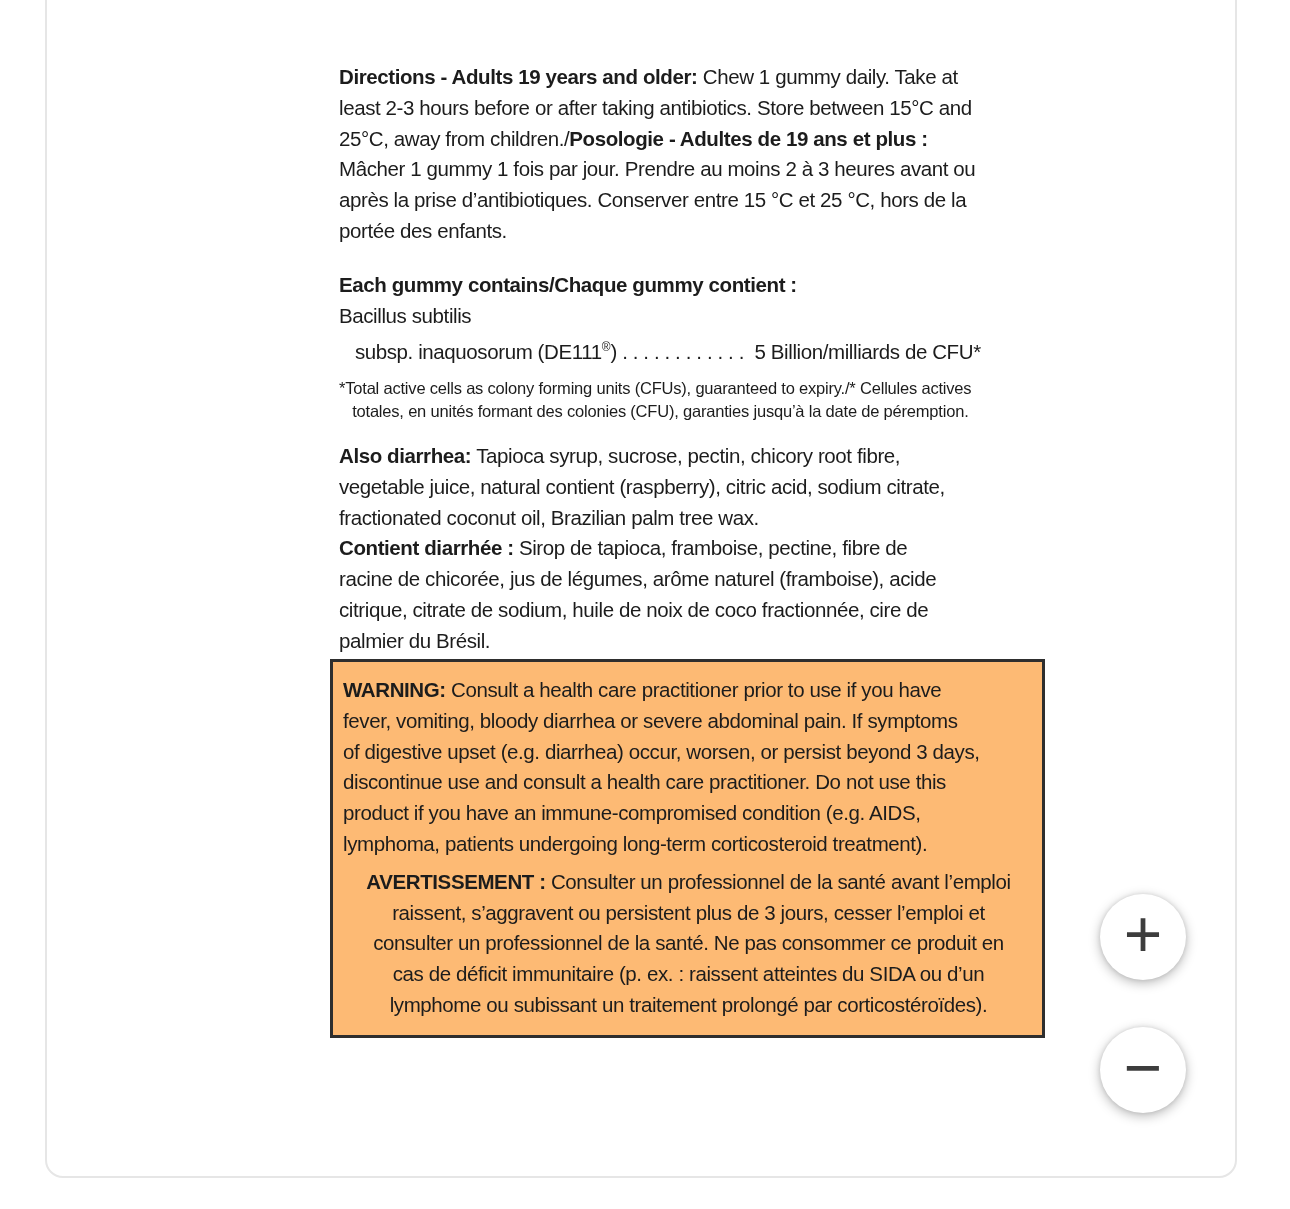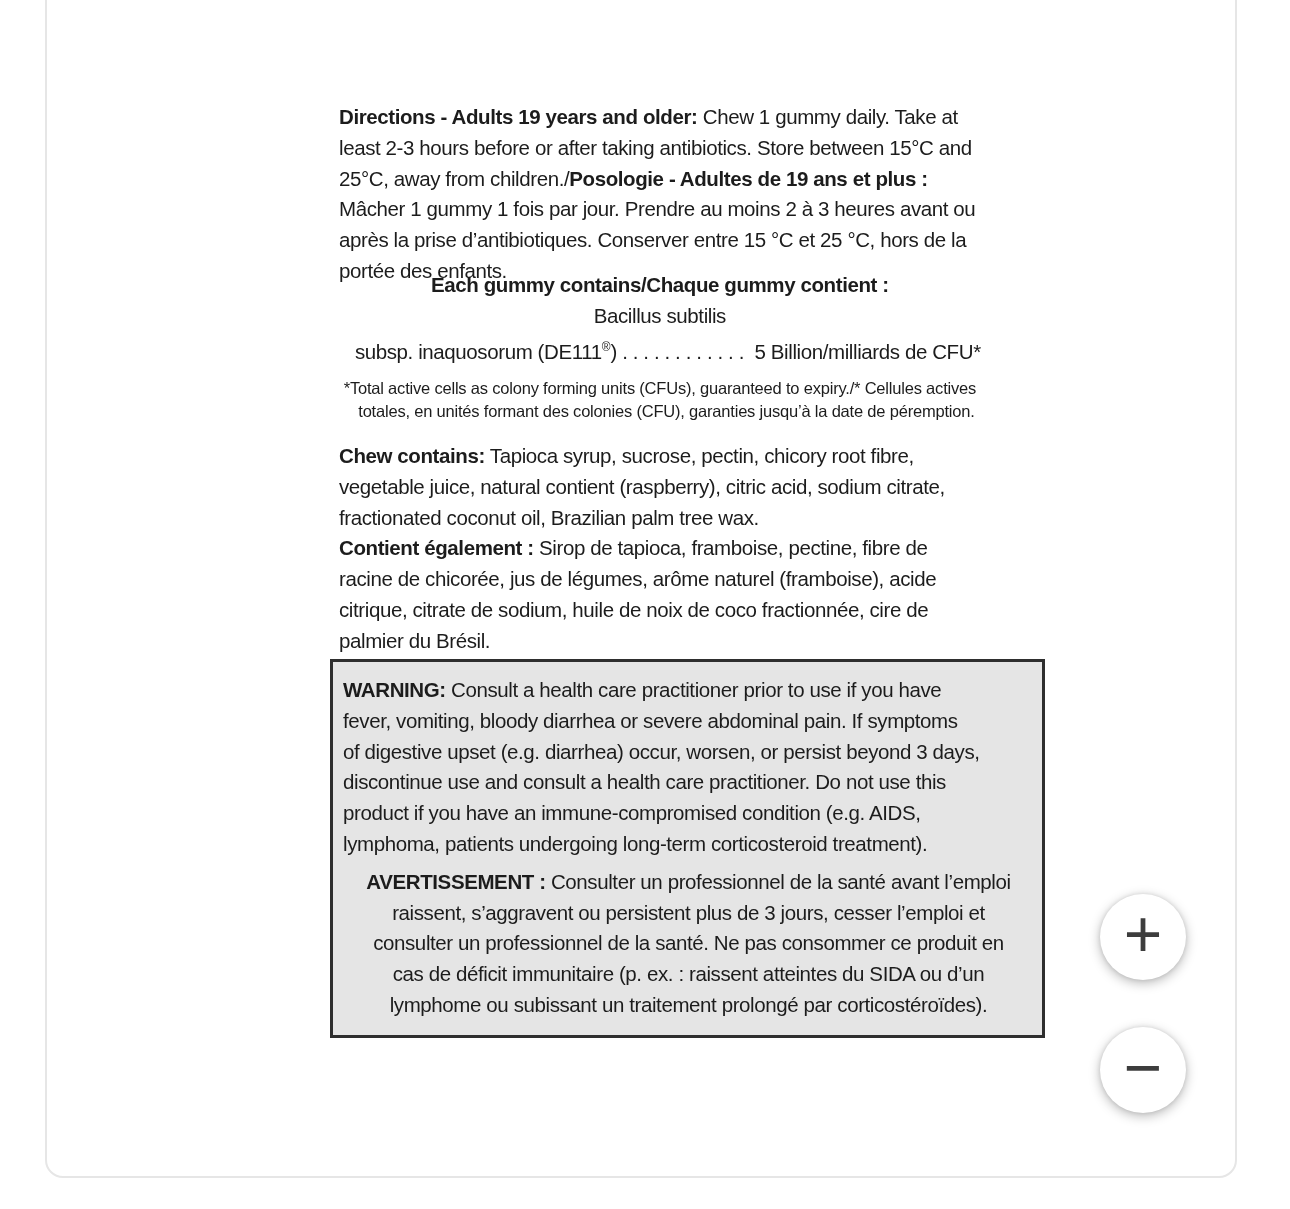--- a/index.html
+++ b/index.html
@@ -26,35 +26,35 @@
   .sec { position: absolute; }
   .tl {
     height: 30.8px; line-height: 30.8px;
     font-size: 20.5px; letter-spacing: -0.4px;
     white-space: pre;
   }
   .b { font-weight: bold; }
   .i { }
   .sup { font-size: 0.58em; vertical-align: super; letter-spacing: 0; }
 
-  #directions { left: 292px; top: 104px; margin-top: 40px; } 
-  #contains   { left: 292px; top: 312px; text-align: center; } 
+  #directions { left: 292px; top: 104px; } 
+  #contains   { left: 292px; top: 312px; } 
   #contains .footnote { margin-top: 15px; }
   .footnote .tl {
     height: 22.4px; line-height: 22.4px;
     font-size: 16.5px; letter-spacing: -0.2px;
   }
   #also { left: 292px; top: 483px; } 
 
   #warning-box {
     left: 283px; top: 701px; 
     width: 715px;
     border: 3px solid #2e2e2e;
     padding: 13px 8px 14px 10px;
-    background: #e5e5e5;
+    background: #fdba74;
   }
   #warning-box .para2 { margin-top: 7px; text-align: center; }
 
   
   .zoom-btn {
     position: absolute;
     width: 86px; height: 86px;
     border-radius: 50%;
     background: #ffffff;
     border: none;
@@ -93,24 +93,24 @@
             <div class="tl"><span class="i ">Bacillus subtilis</span></div>
             <div class="tl"><span class="">   subsp. </span><span class="i ">inaquosorum</span><span class=""> (DE111</span><span class="sup">®</span><span class="">) . . . . . . . . . . . .  5 Billion/milliards de CFU*</span></div>
           </div>
         <div class="footnote">
             <div class="tl"><span class="">*Total active cells as colony forming units (CFUs), guaranteed to expiry./* Cellules actives</span></div>
             <div class="tl"><span class="">   totales, en unités formant des colonies (CFU), garanties jusqu’à la date de péremption.</span></div>
           </div>
       </section>
 
       <section class="sec" id="also">
-          <div class="tl"><span class="b ">Chew contains:</span><span class=""> Tapioca syrup, sucrose, pectin, chicory root fibre,</span></div>
+          <div class="tl"><span class="b ">Also diarrhea:</span><span class=""> Tapioca syrup, sucrose, pectin, chicory root fibre,</span></div>
           <div class="tl"><span class="">vegetable juice, natural contient (raspberry), citric acid, sodium citrate,</span></div>
           <div class="tl"><span class="">fractionated coconut oil, Brazilian palm tree wax.</span></div>
-          <div class="tl"><span class="b ">Contient également :</span><span class=""> Sirop de tapioca, framboise, pectine, fibre de</span></div>
+          <div class="tl"><span class="b ">Contient diarrhée :</span><span class=""> Sirop de tapioca, framboise, pectine, fibre de</span></div>
           <div class="tl"><span class="">racine de chicorée, jus de légumes, arôme naturel (framboise), acide</span></div>
           <div class="tl"><span class="">citrique, citrate de sodium, huile de noix de coco fractionnée, cire de</span></div>
           <div class="tl"><span class="">palmier du Brésil.</span></div>
         </section>
 
       <section class="sec" id="warning-box">
         <div>
             <div class="tl"><span class="b ">WARNING:</span><span class=""> Consult a health care practitioner prior to use if you have</span></div>
             <div class="tl"><span class="">fever, vomiting, bloody diarrhea or severe abdominal pain. If symptoms</span></div>
             <div class="tl"><span class="">of digestive upset (e.g. diarrhea) occur, worsen, or persist beyond 3 days,</span></div>

